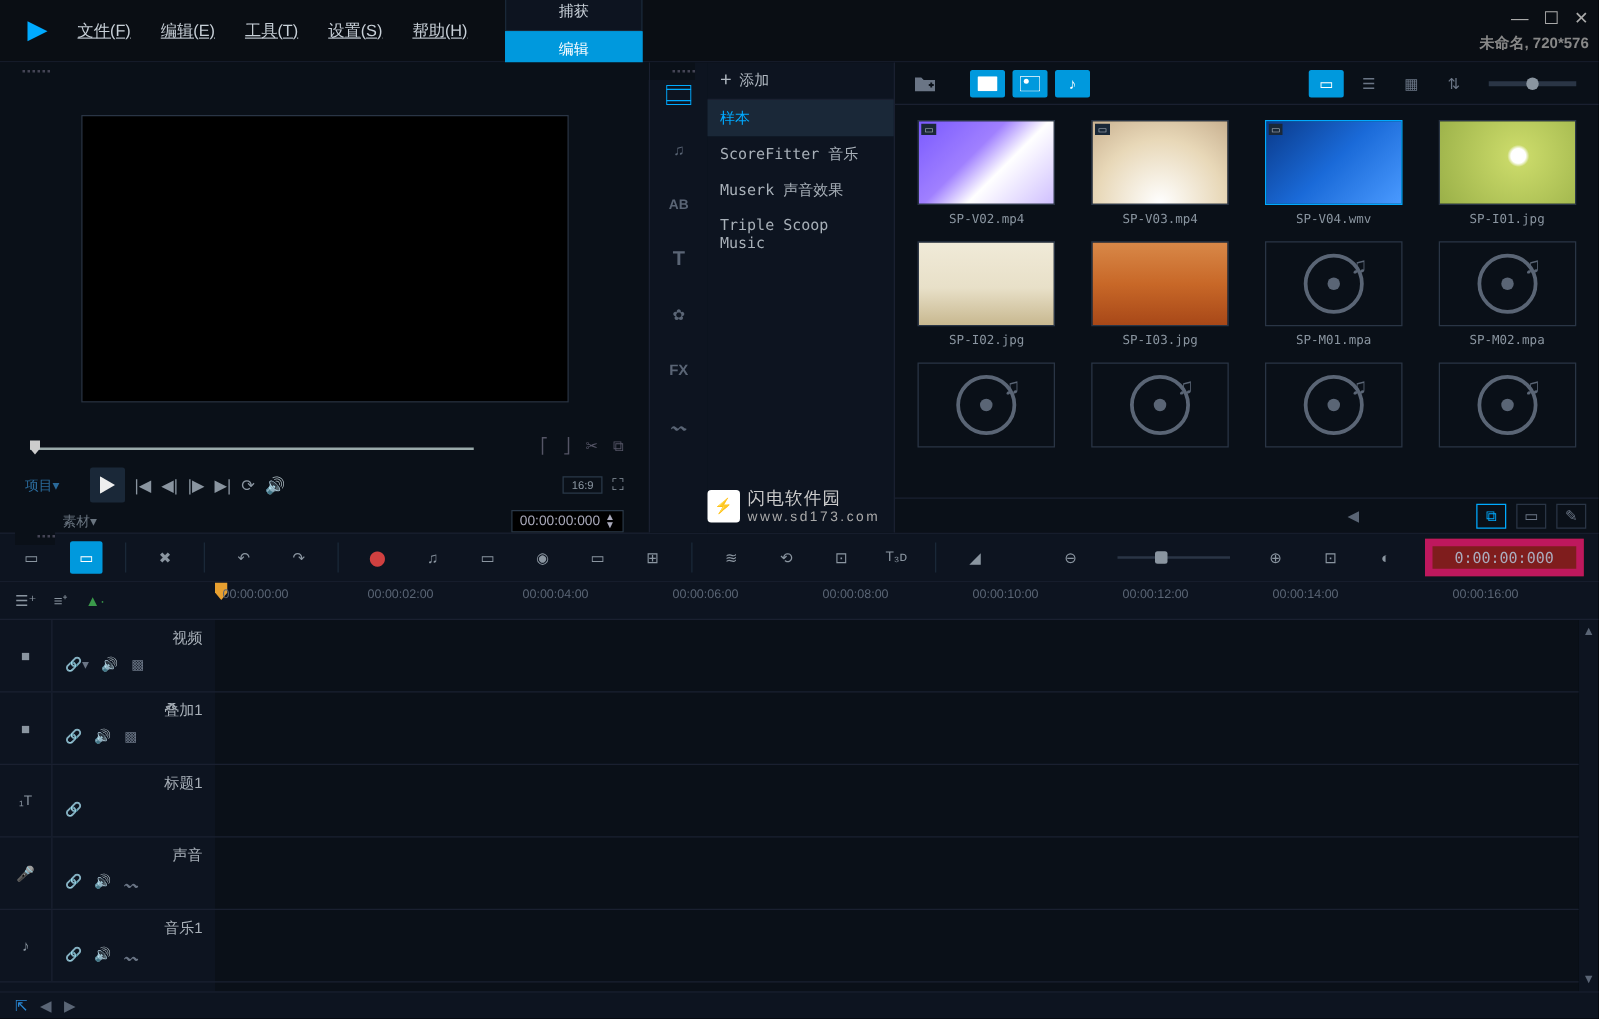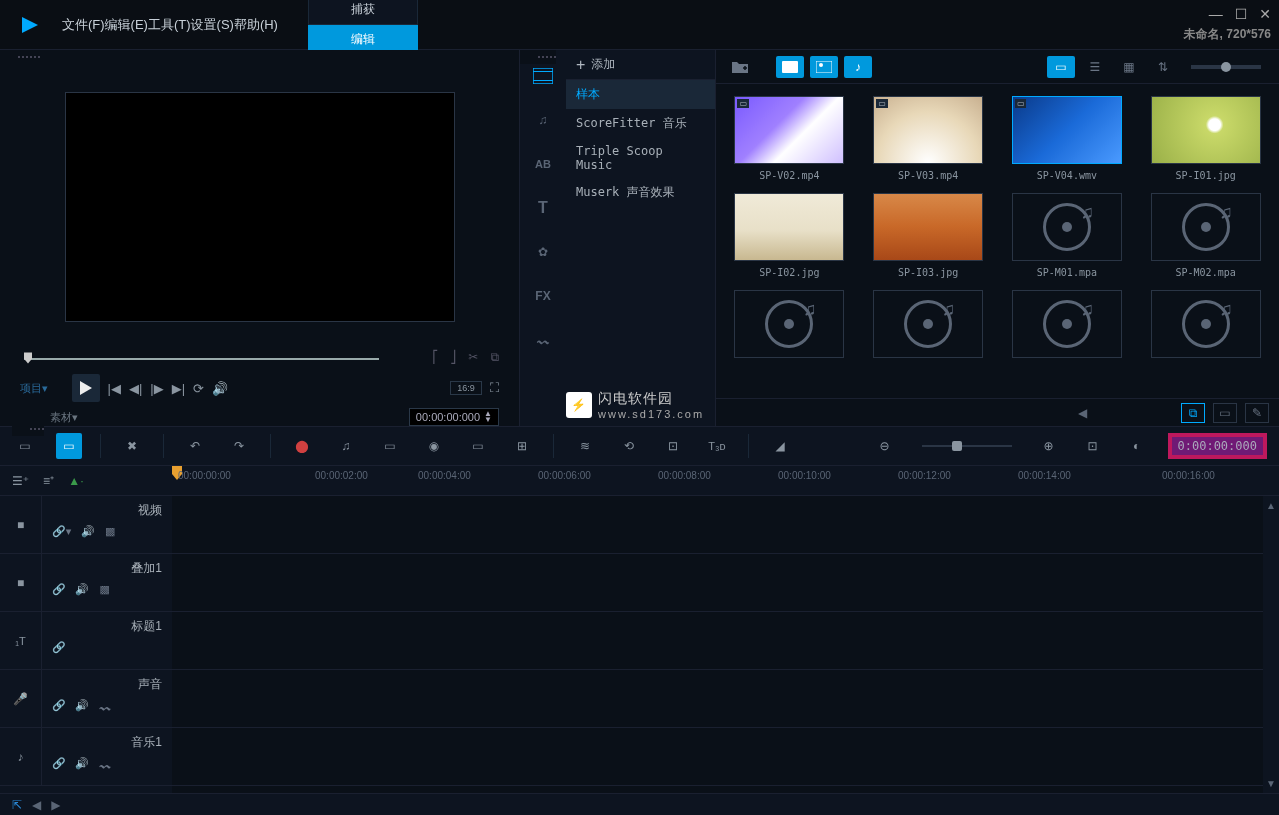--- a/index.html
+++ b/index.html
@@ -3,21 +3,21 @@
 <meta charset="utf-8">
 <style>
 * { margin: 0; padding: 0; box-sizing: border-box; font-family: "Microsoft YaHei", sans-serif; }
 body { background: #000; color: #b0b8c0; font-size: 12px; overflow: hidden; width: 1279px; height: 815px; }
 .app { display: flex; flex-direction: column; height: 815px; }
 
 
 .titlebar { height: 50px; background: #0a0e14; display: flex; align-items: center; padding: 0 8px; border-bottom: 1px solid #1a2030; }
 .logo { width: 24px; height: 24px; margin: 0 10px; }
 .logo svg { fill: #00aaff; }
-.menu { display: flex; margin-left: 10px; }
+.menu { display: flex; gap: 24px; margin-left: 10px; text-decoration: underline; }
 .menu-item { cursor: pointer; font-size: 13px; color: #c8d0d8; }
 .tabs { display: flex; margin-left: 30px; flex-direction: column; }
 .tab { width: 110px; height: 30px; display: flex; align-items: center; justify-content: center; cursor: pointer; color: #c8d0d8; border: 1px solid #1a2838; background: #0d1420; }
 .tab.home { width: 36px; }
 .tab.active { background: #0099dd; color: #fff; border-color: #0099dd; }
 .titlebar-right { margin-left: auto; display: flex; flex-direction: column; align-items: flex-end; gap: 4px; }
 .window-controls { display: flex; gap: 12px; }
 .window-controls span { cursor: pointer; color: #aaa; font-size: 14px; }
 .project-info { font-size: 12px; color: #888; font-weight: bold; }
 
@@ -79,21 +79,21 @@
 .lib-footer-collapse { position: absolute; left: 558px; color: #5a6575; cursor: pointer; }
 
 
 .tl-toolbar { height: 40px; background: #0d1420; display: flex; align-items: center; padding: 0 12px; gap: 18px; border-top: 1px solid #1a2030; border-bottom: 1px solid #1a2030; }
 .tl-tb-btn { cursor: pointer; color: #8a95a0; width: 26px; height: 26px; display: flex; align-items: center; justify-content: center; }
 .tl-tb-btn.active { background: #0099dd; color: #fff; border-radius: 2px; }
 .tl-tb-sep { width: 1px; height: 24px; background: #1a2838; }
 .tl-tb-spacer { flex: 1; }
 .tl-zoom-slider { width: 90px; height: 2px; background: #2a3545; position: relative; margin: 0 6px; }
 .tl-zoom-thumb { position: absolute; top: -4px; left: 30px; width: 10px; height: 10px; background: #8a95a0; border-radius: 2px; }
-.tl-timecode { background: #701a75; border: 4px solid #be185d; padding: 2px 6px; font-family: monospace; color: #aab; font-size: 12px; }
+.tl-timecode { background: #7f1d1d; border: 6px solid #be185d; padding: 2px 18px; font-family: monospace; color: #aab; font-size: 12px; }
 
 
 .tl-ruler-row { height: 30px; background: #0d1420; display: flex; border-bottom: 1px solid #1a2030; }
 .tl-ruler-head { width: 172px; display: flex; align-items: center; gap: 14px; padding: 0 12px; }
 .tl-ruler-btn { cursor: pointer; color: #8a95a0; }
 .tl-ruler { flex: 1; position: relative; font-family: monospace; font-size: 10px; color: #5a6575; }
 .tl-ruler-mark { position: absolute; top: 4px; }
 .tl-playhead { position: absolute; top: 0; left: 0; width: 10px; height: 14px; }
 
 
@@ -237,22 +237,22 @@
         <div class="lib-side-btn" style="font-size:12px;font-weight:bold">FX</div>
         <div class="lib-side-btn">〰</div>
       </div>
       <div class="lib-tree">
         <div class="lib-tree-header">
           <span style="font-size:16px">+</span>
             <span>添加</span>
         </div>
         <div class="lib-tree-item active">样本</div>
         <div class="lib-tree-item">ScoreFitter 音乐</div>
+        <div class="lib-tree-item">Muserk 声音效果</div>
         <div class="lib-tree-item">Triple Scoop Music</div>
-        <div class="lib-tree-item">Muserk 声音效果</div>
       </div>
       <div class="lib-content">
         <div class="lib-toolbar">
           <div class="lib-tb-btn">
               <svg width="18" height="14" viewBox="0 0 18 14" fill="currentColor">
                 <path d="M1 2 h5 l2 2 h9 v9 h-16 Z"></path>
                 <path d="M14 6 v4 M12 8 h4" stroke="#0a1018" stroke-width="1.5"></path>
               </svg>
             </div>
           <span style="width:10px"></span>
@@ -398,21 +398,21 @@
     <div class="tl-ruler-head">
       <span class="tl-ruler-btn">☰⁺</span>
       <span class="tl-ruler-btn">≡⁺</span>
       <span class="tl-ruler-btn" style="color:#3a9a4a">▲·</span>
     </div>
     <div class="tl-ruler" id="tl-ruler">
       <svg class="tl-playhead" viewBox="0 0 10 14">
           <path fill="#e8a030" d="M0 0 H10 V8 L5 14 L0 8 Z"></path>
         </svg>
     <div class="tl-ruler-mark" style="left: 6px;">00:00:00:00</div>
-        <div class="tl-ruler-mark" style="left: 143px;">00:00:02:00</div>
+        <div class="tl-ruler-mark" style="left: 122px;">00:00:02:00</div>
         <div class="tl-ruler-mark" style="left: 246px;">00:00:04:00</div>
         <div class="tl-ruler-mark" style="left: 366px;">00:00:06:00</div>
         <div class="tl-ruler-mark" style="left: 486px;">00:00:08:00</div>
         <div class="tl-ruler-mark" style="left: 606px;">00:00:10:00</div>
         <div class="tl-ruler-mark" style="left: 726px;">00:00:12:00</div>
         <div class="tl-ruler-mark" style="left: 846px;">00:00:14:00</div>
         <div class="tl-ruler-mark" style="left: 990px;">00:00:16:00</div>
       </div>
   </div>
 

